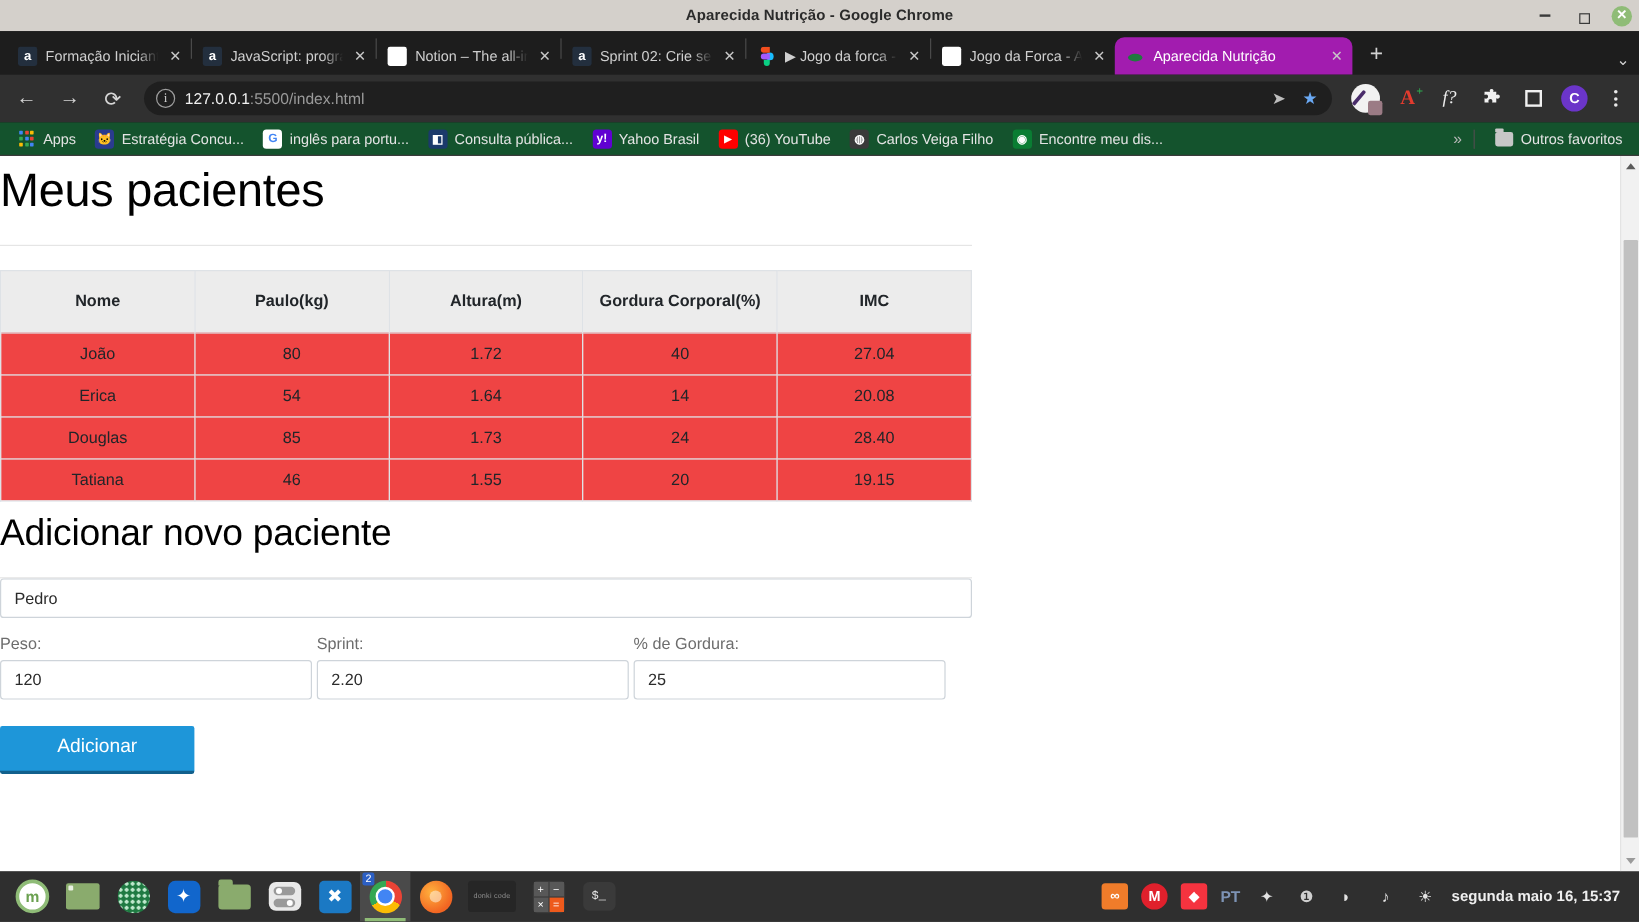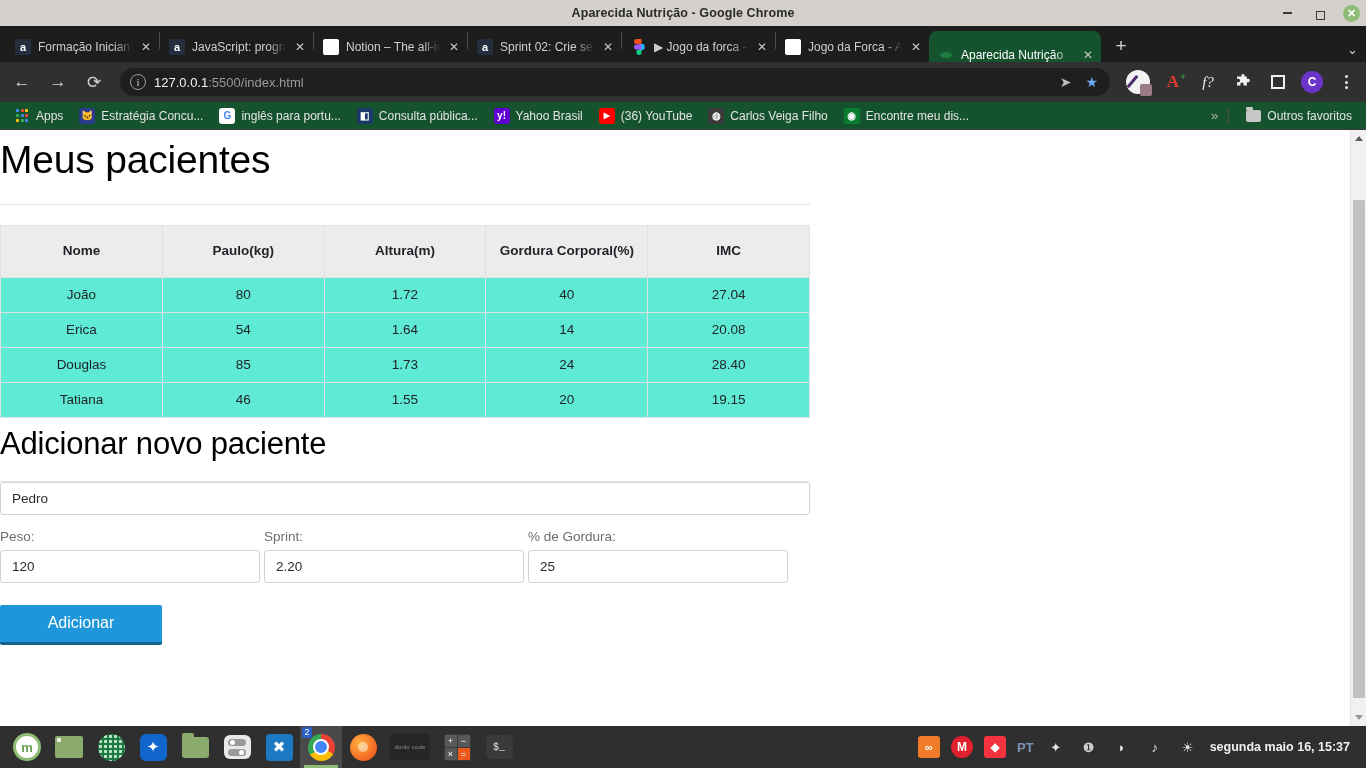--- a/index.html
+++ b/index.html
@@ -43,23 +43,22 @@
     height: 36px; background: #1d1d1d;
     display: flex; align-items: flex-end; padding-left: 6px;
     position: relative;
   }
   .tab {
     height: 31px; width: 153px; display: flex; align-items: center;
     gap: 7px; padding: 0 6px 0 9px; position: relative;
     color: #cfcfcf; font-size: 12px; flex: none;
   }
   .tab.active {
-    background: #14532d; border-radius: 8px 8px 0 0; color: #fff;
-    width: 172px;
-    align-items: flex-end;
+    background: #a21caf; border-radius: 8px 8px 0 0; color: #fff;
+    width: 198px;
   }
   .tab .favicon {
     width: 16px; height: 16px; flex: none; border-radius: 2px;
     display:flex; align-items:center; justify-content:center;
     font-size: 11px; font-weight: 700; color:#fff;
   }
   .tab .tab-title {
     flex: 1; white-space: nowrap; overflow: hidden;
     font-size: 12px;
     -webkit-mask-image: linear-gradient(to right, #000 82%, transparent 100%);
@@ -153,21 +152,21 @@
   }
   table.patients th, table.patients td {
     border: 1px solid #dee2e6;
     width: 90px; height: 35px; text-align: center; vertical-align: middle;
     padding: 4px 2px;
   }
   table.patients thead th {
     background: #ececec; font-weight: 700; font-size: 13.5px; height: 52px;
     line-height: 1.15;
   }
-  table.patients tbody td { background: #5eead4; }
+  table.patients tbody td { background: #ef4444; }
 
   h2.form-h {
     font-size: 31px; font-weight: 400; color:#000; margin-top: 8px; letter-spacing:-.2px;
   }
   .hr2 { height:1px; background:#e5e5e5; margin-top: 19px; }
 
   .field-label { font-size: 13.5px; color:#6d6d6d; margin-top: 14px; margin-bottom: 6px; display:block;}
   .inp {
     height: 33px; border: 1px solid #ced4da; border-radius: 3px; background:#fff;
     font-size: 13.5px; color: #2b2b2b; padding: 0 11px; width: 100%;

